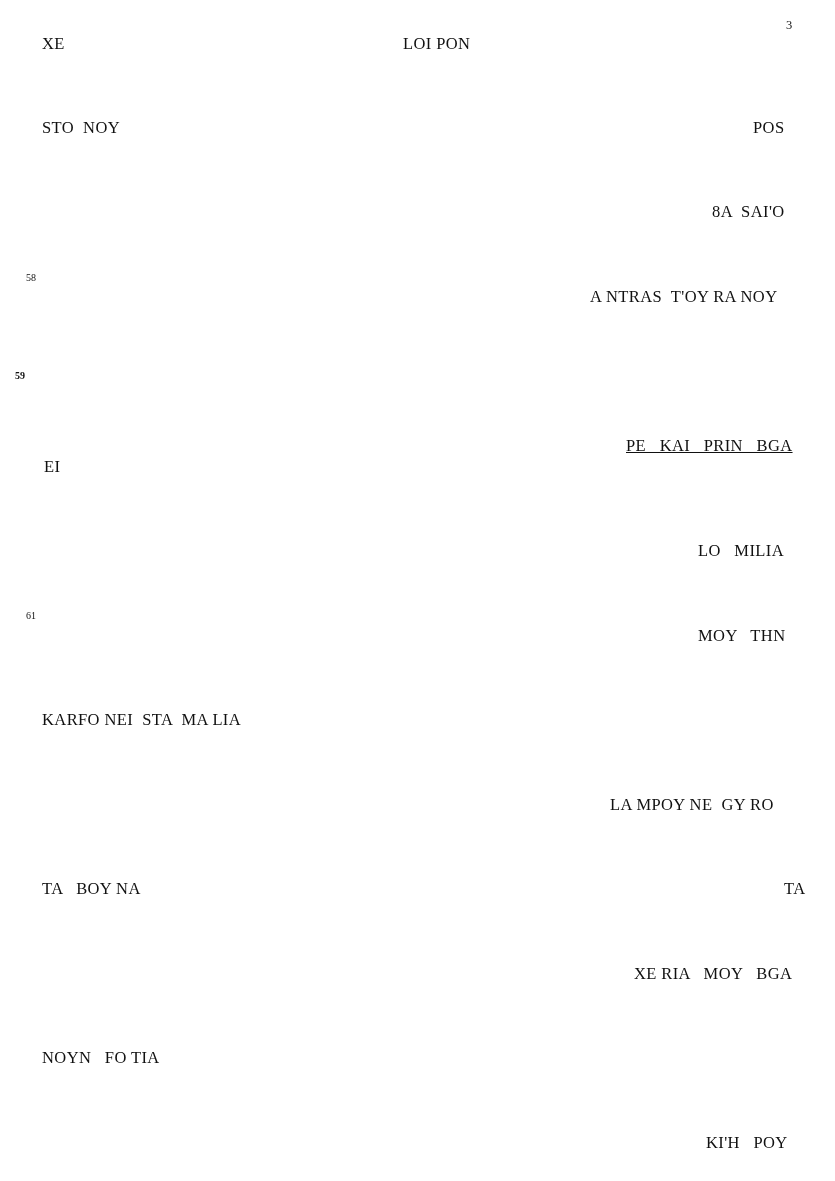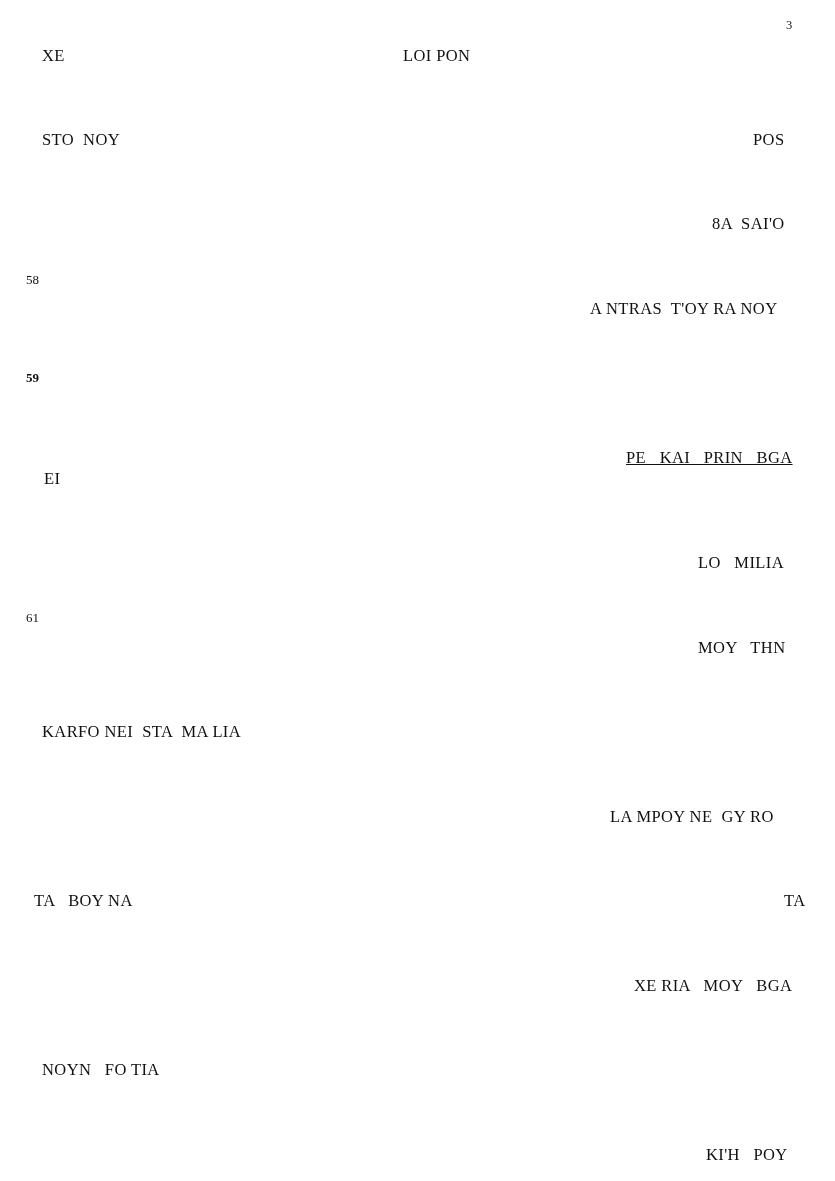--- a/index.html
+++ b/index.html
@@ -18,56 +18,55 @@
     background: #ffffff;
     overflow: hidden;
   }
   .page-number {
     position: absolute;
     font-size: 12.5px;
     color: #111;
   }
   .line-number {
     position: absolute;
-    font-size: 13px;
+    font-size: 10px;
     color: #111;
     font-family: "Liberation Serif", serif;
   }
   .text-frag {
     position: absolute;
     font-size: 16.5px;
     letter-spacing: 0.4px;
     color: #111;
     white-space: pre;
     font-family: "Liberation Serif", serif;
-    margin-top: 12px;
   }
 </style>
 </head>
 <body>
 
 <div id="page">
   <div class="page-number" style="left:786px; top:18px;">3</div>
   <div id="line-numbers">
       <div class="line-number" style="left: 26px; top: 272px;">58</div>
-      <div class="line-number" style="left: 26px; top: 370px; font-weight: bold;">59</div>
+      <div class="line-number" style="left: 15px; top: 370px; font-weight: bold;">59</div>
       <div class="line-number" style="left: 26px; top: 610px;">61</div>
     </div>
   <div id="fragments">
       <div class="text-frag" style="left: 42px; top: 34px;">XE</div>
       <div class="text-frag" style="left: 403px; top: 34px;">LOI PON</div>
       <div class="text-frag" style="left: 42px; top: 118px;">STO  NOY</div>
       <div class="text-frag" style="left: 753px; top: 118px;">POS</div>
       <div class="text-frag" style="left: 712px; top: 202px; text-align: right;">8A  SAI'O</div>
       <div class="text-frag" style="left: 590px; top: 287px;">A NTRAS  T'OY RA NOY</div>
       <div class="text-frag" style="left: 44px; top: 457px;">EI</div>
       <div class="text-frag" style="left: 626px; top: 436px; text-decoration: underline;">PE   KAI   PRIN   BGA</div>
       <div class="text-frag" style="left: 698px; top: 541px;">LO   MILIA</div>
       <div class="text-frag" style="left: 698px; top: 626px;">MOY   THN</div>
       <div class="text-frag" style="left: 42px; top: 710px;">KARFO NEI  STA  MA LIA</div>
       <div class="text-frag" style="left: 610px; top: 795px;">LA MPOY NE  GY RO</div>
-      <div class="text-frag" style="left: 34px; top: 879px;">TA   BOY NA</div>
+      <div class="text-frag" style="left: 42px; top: 879px;">TA   BOY NA</div>
       <div class="text-frag" style="left: 784px; top: 879px;">TA</div>
       <div class="text-frag" style="left: 634px; top: 964px;">XE RIA   MOY   BGA</div>
       <div class="text-frag" style="left: 42px; top: 1048px;">NOYN   FO TIA</div>
       <div class="text-frag" style="left: 706px; top: 1133px;">KI'H   POY</div>
     </div>
 </div>
 
 </body></html>

